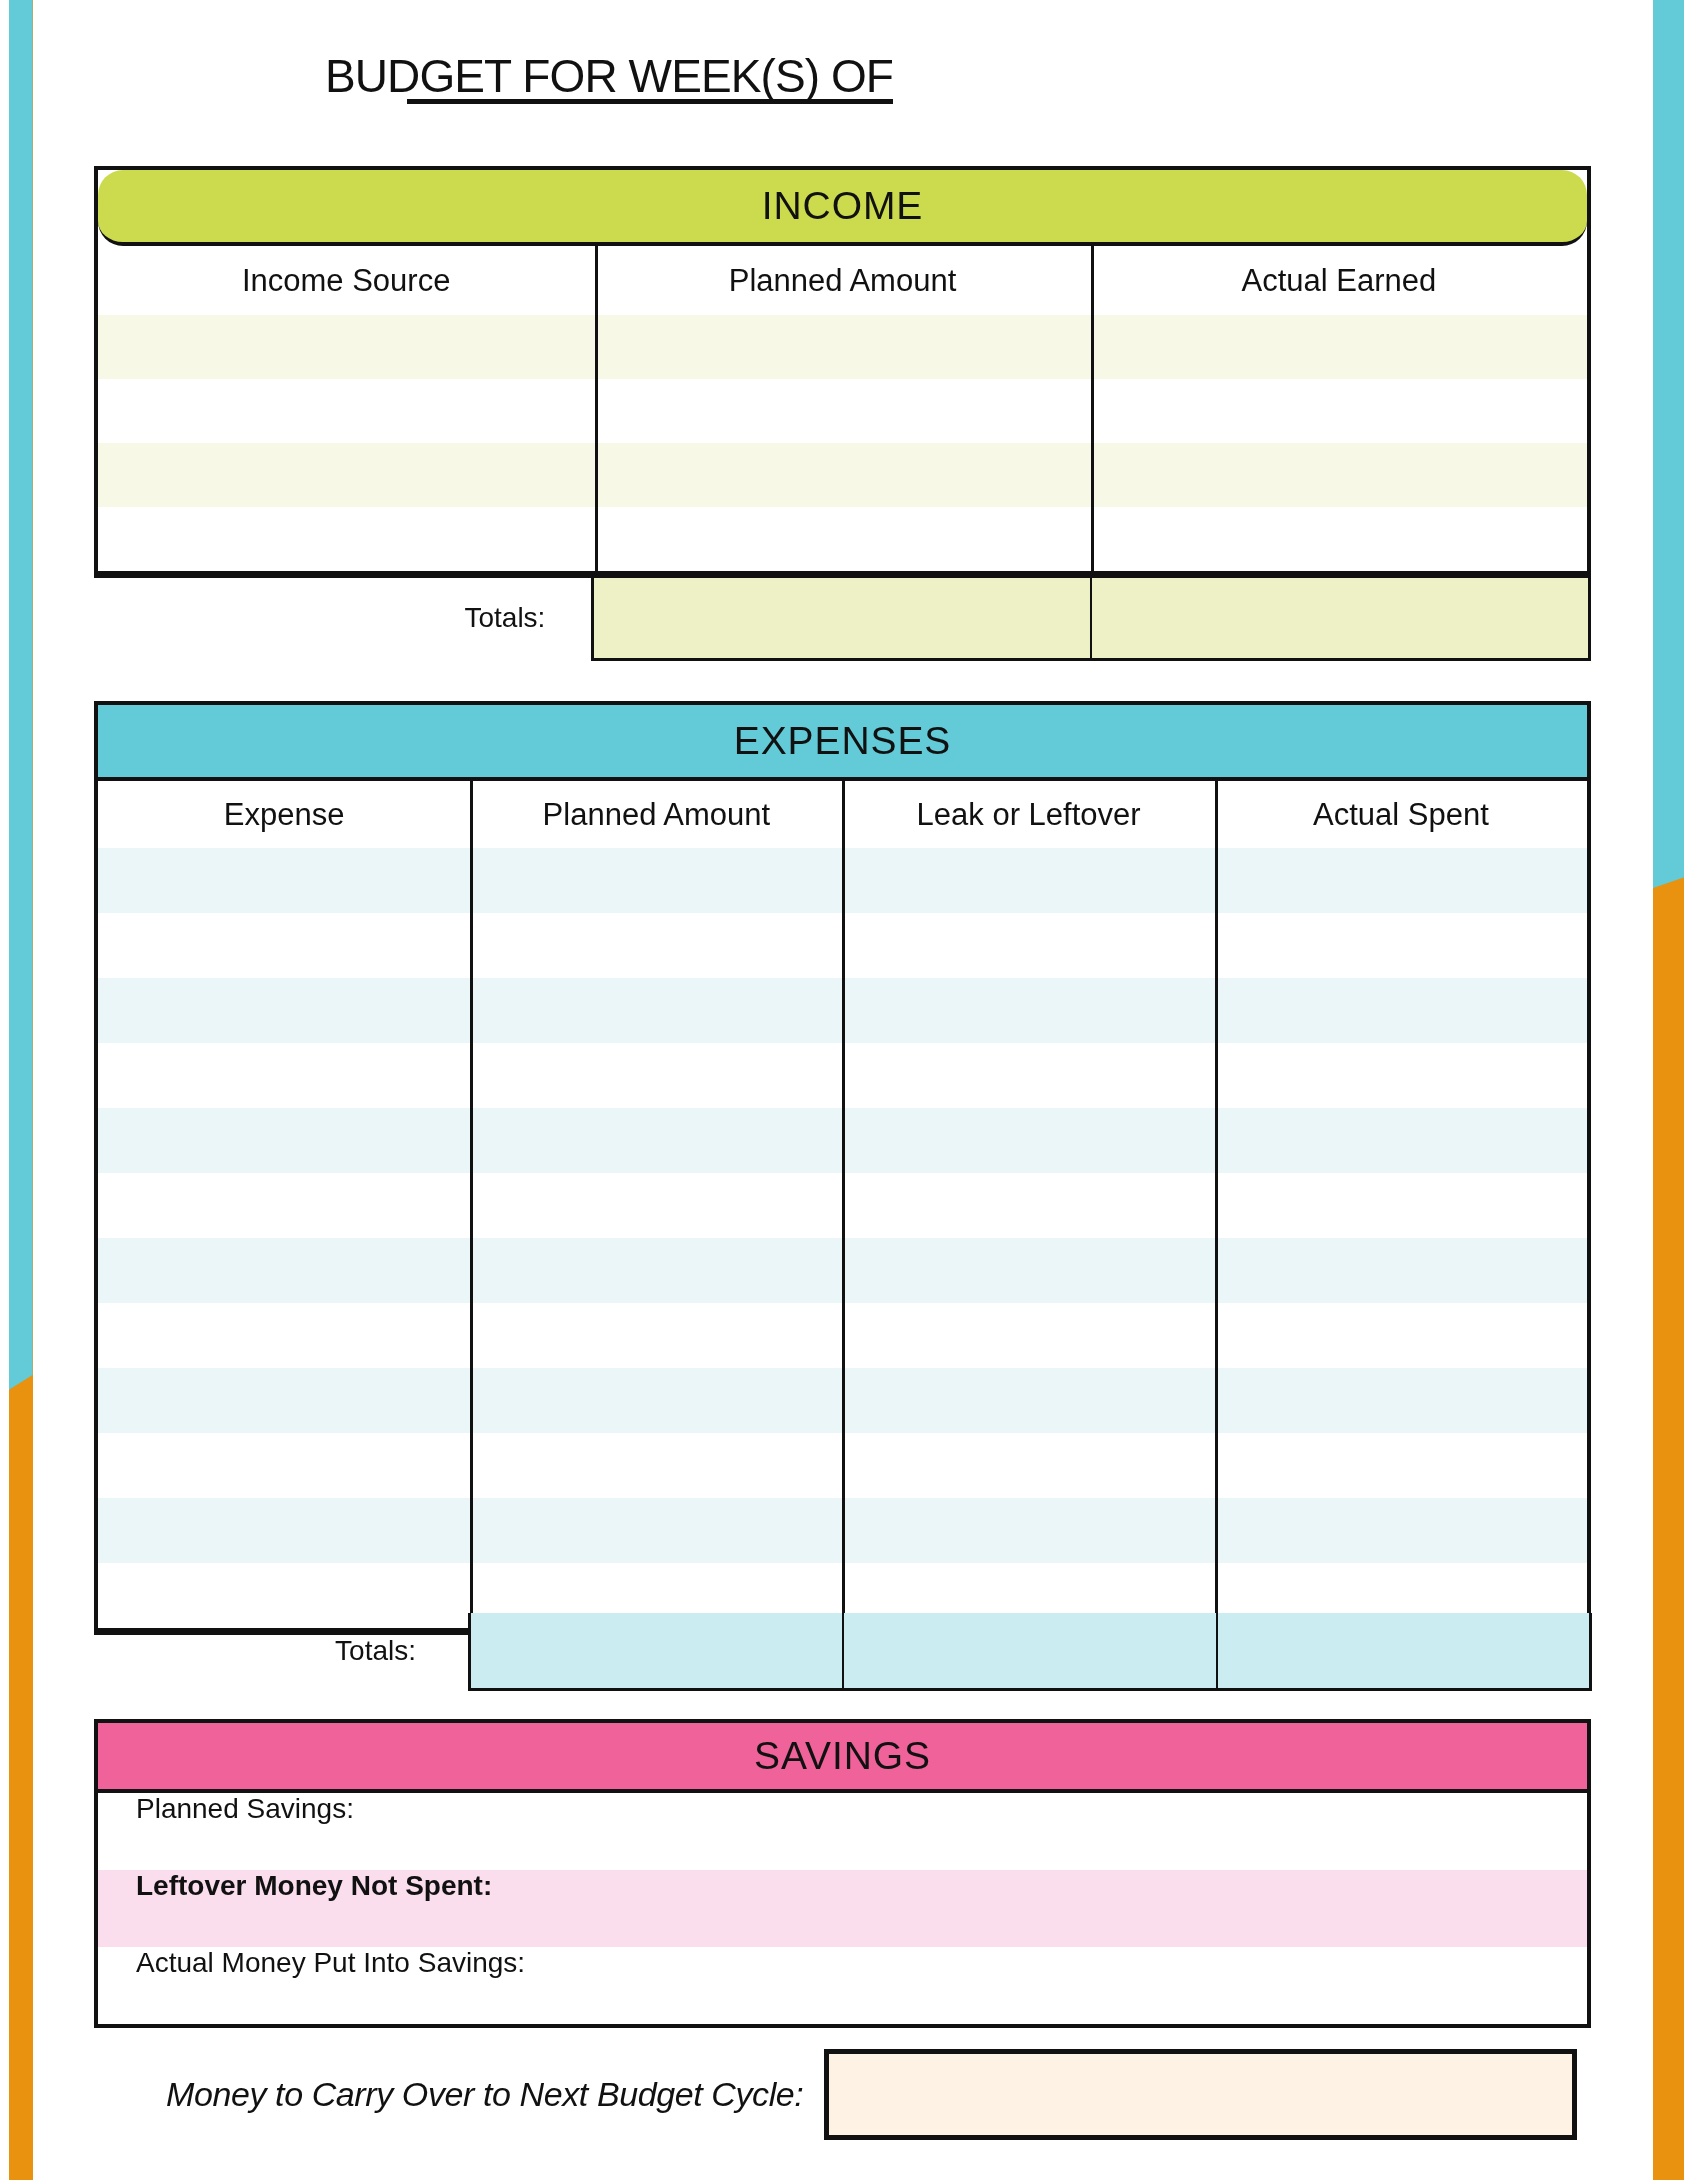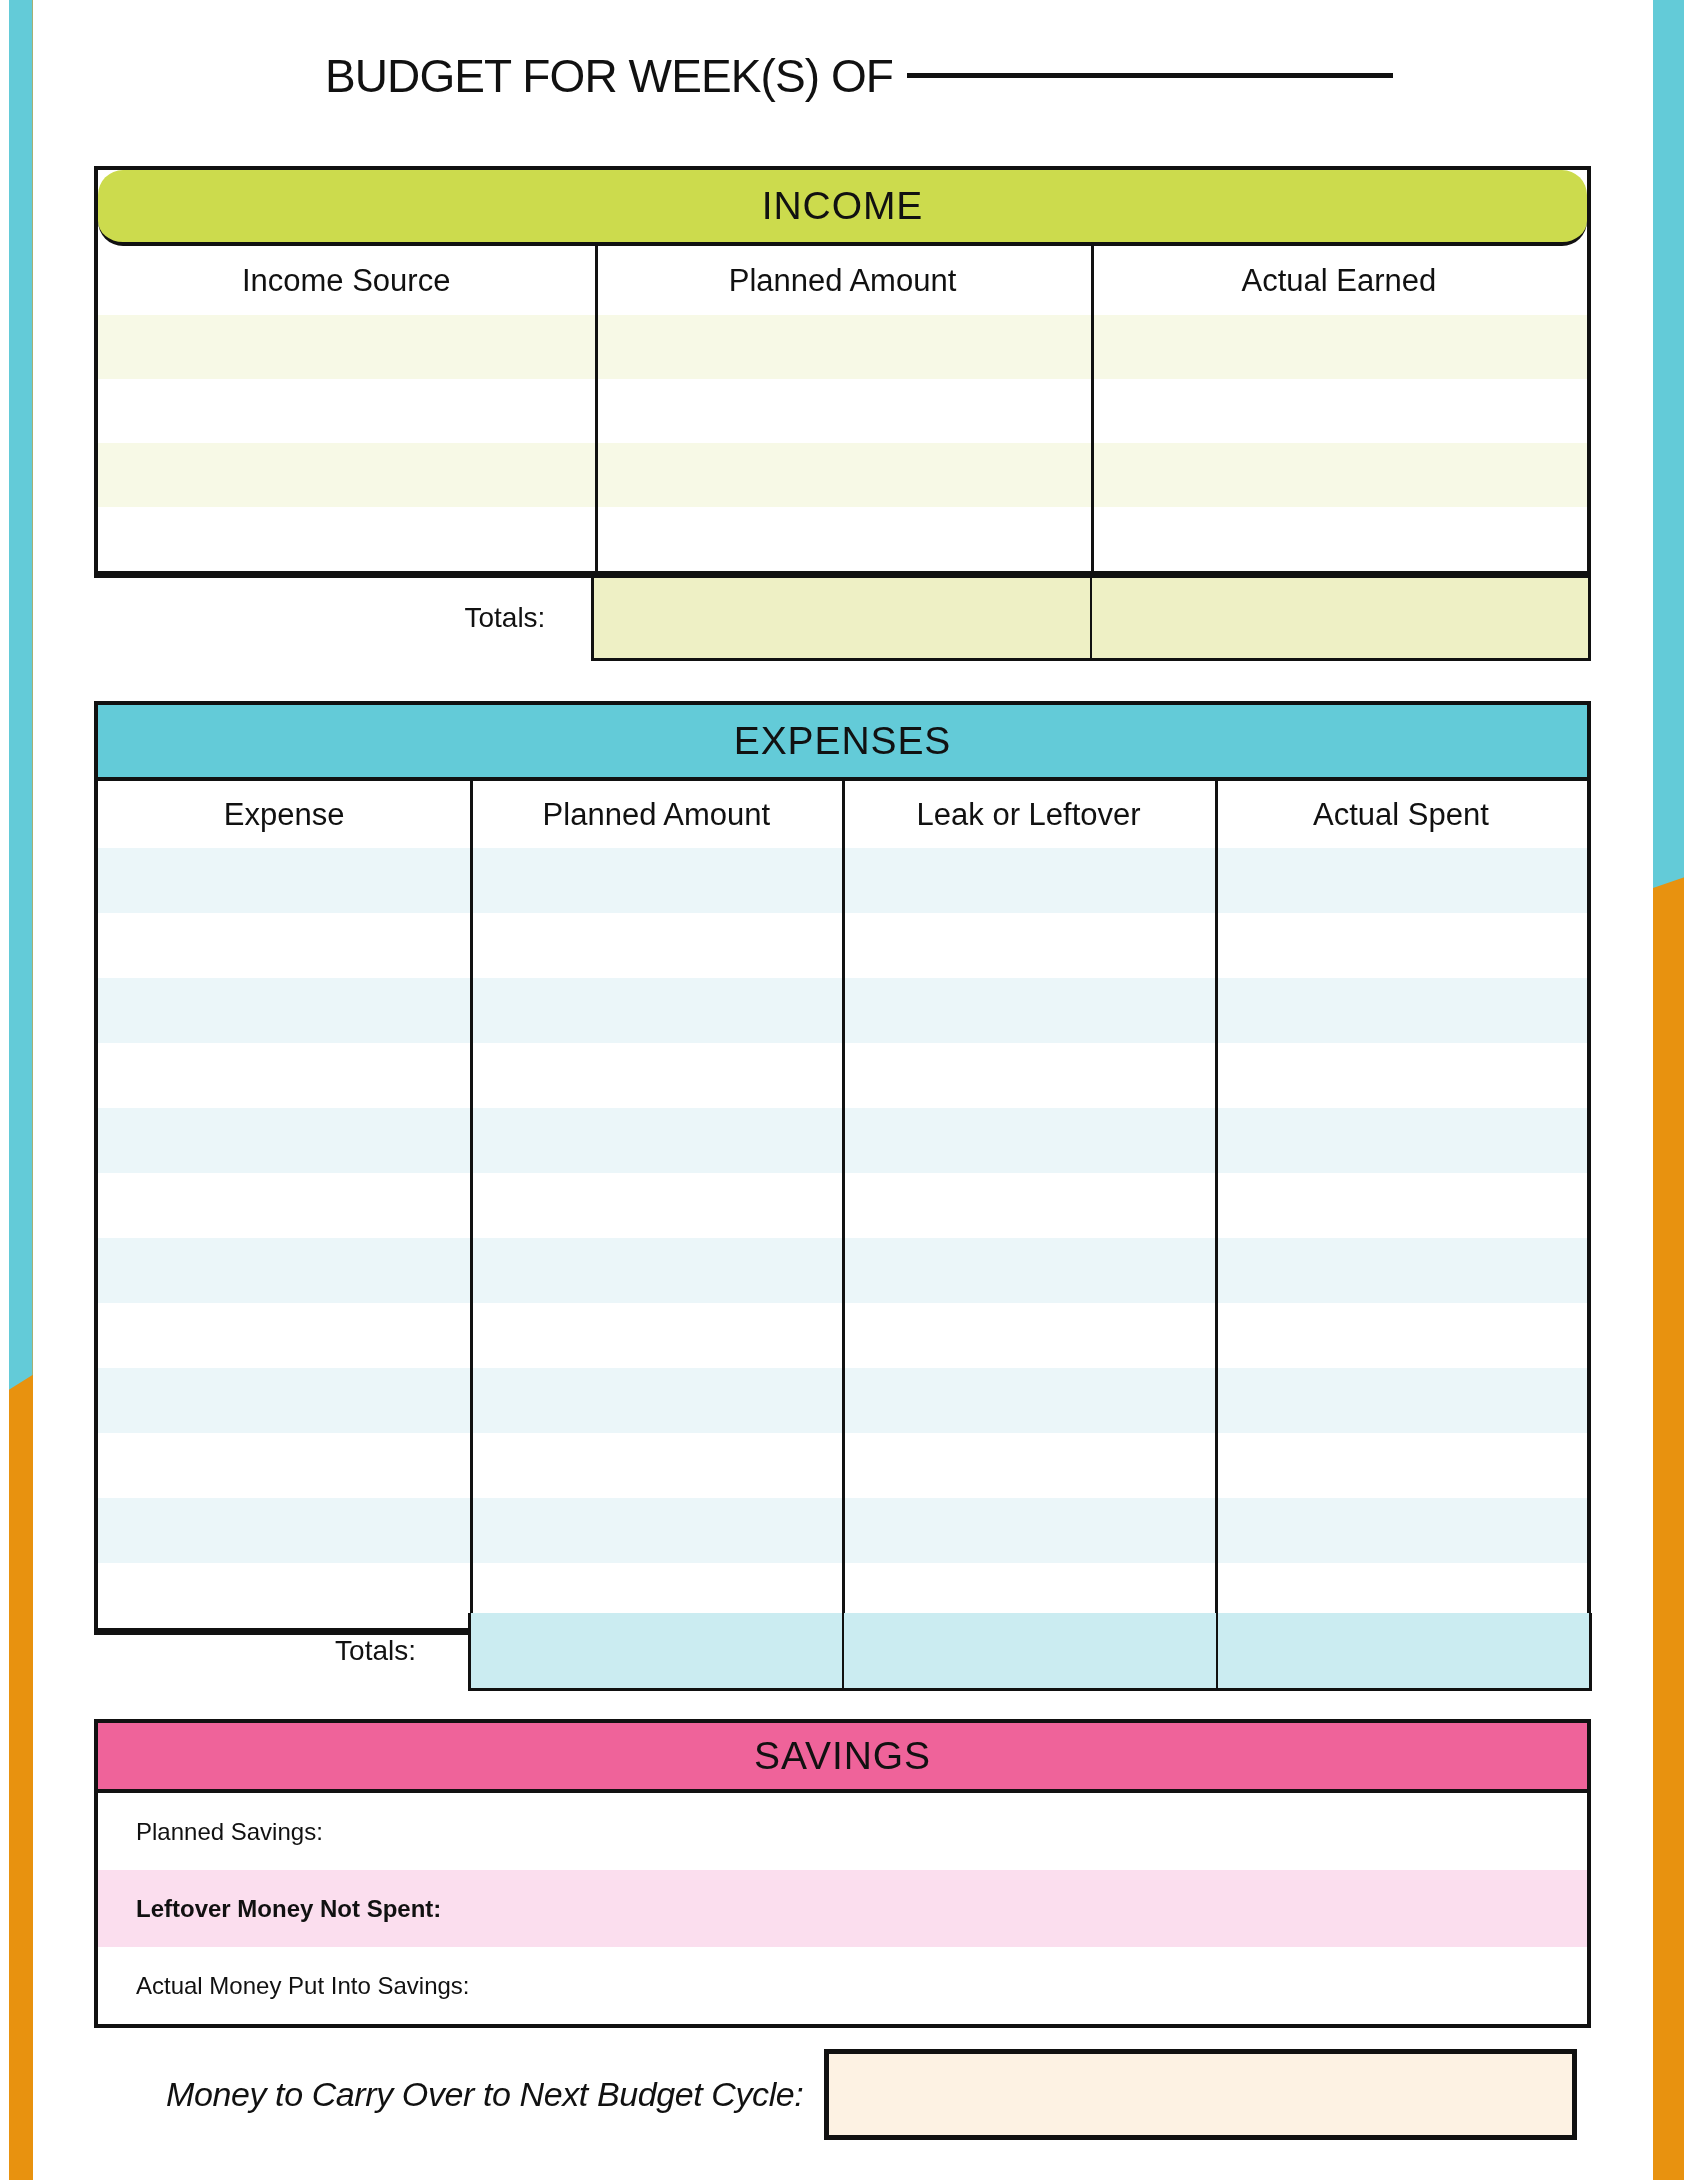--- a/index.html
+++ b/index.html
@@ -10,21 +10,21 @@
   
   .accent-bar{position:absolute;top:0;bottom:0;}
   .accent-bar .orange-seg{position:absolute;left:0;right:0;bottom:0;top:0;background:var(--orange,#e8920f);}
   .accent-bar .teal-seg{position:absolute;left:0;right:0;top:0;background:var(--teal,#63cbd8);}
   #left-bar{left:8.5px;width:24px;}
   #left-bar .teal-seg{height:1390px;clip-path:polygon(0 0,100% 0,100% 1375px,0 1390px);}
   #right-bar{right:0;width:32px;}
   #right-bar .teal-seg{height:888px;clip-path:polygon(0 0,100% 0,100% 877px,0 888px);}
 
   
-  .title-row{position:absolute;top:53px;left:325px;display:flex;align-items:center;}
+  .title-row{position:absolute;top:53px;left:325px;display:flex;align-items:flex-end;flex-direction:column;}
   .title-text{font-size:46px;letter-spacing:-0.9px;font-weight:400;line-height:1;white-space:nowrap;}
   .title-blank{width:486px;border-bottom:5.1px solid #111;margin-left:13.6px;margin-bottom:1.7px;height:0;}
 
   
   .sheet-table{position:absolute;left:94px;width:1497px;border:4.3px solid #111;border-bottom-width:7.7px;box-sizing:border-box;background:#fff;}
   .band{height:72px;border-bottom:4.3px solid #111;display:flex;align-items:center;justify-content:center;
         font-size:39px;letter-spacing:0.9px;font-weight:400;}
   .grid-area{position:relative;}
   .colhead-row{display:flex;}
   .colhead-cell{flex:1;display:flex;align-items:center;justify-content:center;font-size:31px;white-space:nowrap;}
@@ -55,21 +55,21 @@
   #expenses-table .trow{height:65px;}
   .row-blue{background:var(--teal_light,#ebf6f9);}
   #exp-vline1{left:372px;} #exp-vline2{left:744px;} #exp-vline3{left:1117px;}
   #expenses-totals{top:1613px;left:468px;width:1124px;height:78px;}
   #expenses-totals .totals-cell{background:var(--teal_totals,#cbecf1);}
   #expenses-totals-label{top:1613px;left:94px;width:349px;height:75px;padding-right:27px;box-sizing:border-box;}
 
   
   #savings-box{top:1719px;border-bottom-width:4.3px;}
   #savings-box .band{height:66px;background:var(--pink,#ef639a);}
-  .savings-row{height:77px;display:flex;align-items:center;padding-left:38px;font-size:24px;}
+  .savings-row{height:77px;display:flex;padding-left:38px;font-size:28px;}
   .savings-row.pink{background:var(--pink_light,#fbdeee);font-weight:bold;}
 
   
   #carryover-row{position:absolute;top:2049px;left:166px;display:flex;align-items:center;font-style:italic;}
   #carryover-label{font-size:34px;letter-spacing:-0.4px;white-space:nowrap;}
   #carryover-box{margin-left:21px;width:743px;height:81px;border:5.1px solid #111;background:var(--cream,#fdf2e3);box-sizing:content-box;}
 </style>
 </head>
 <body>
 

